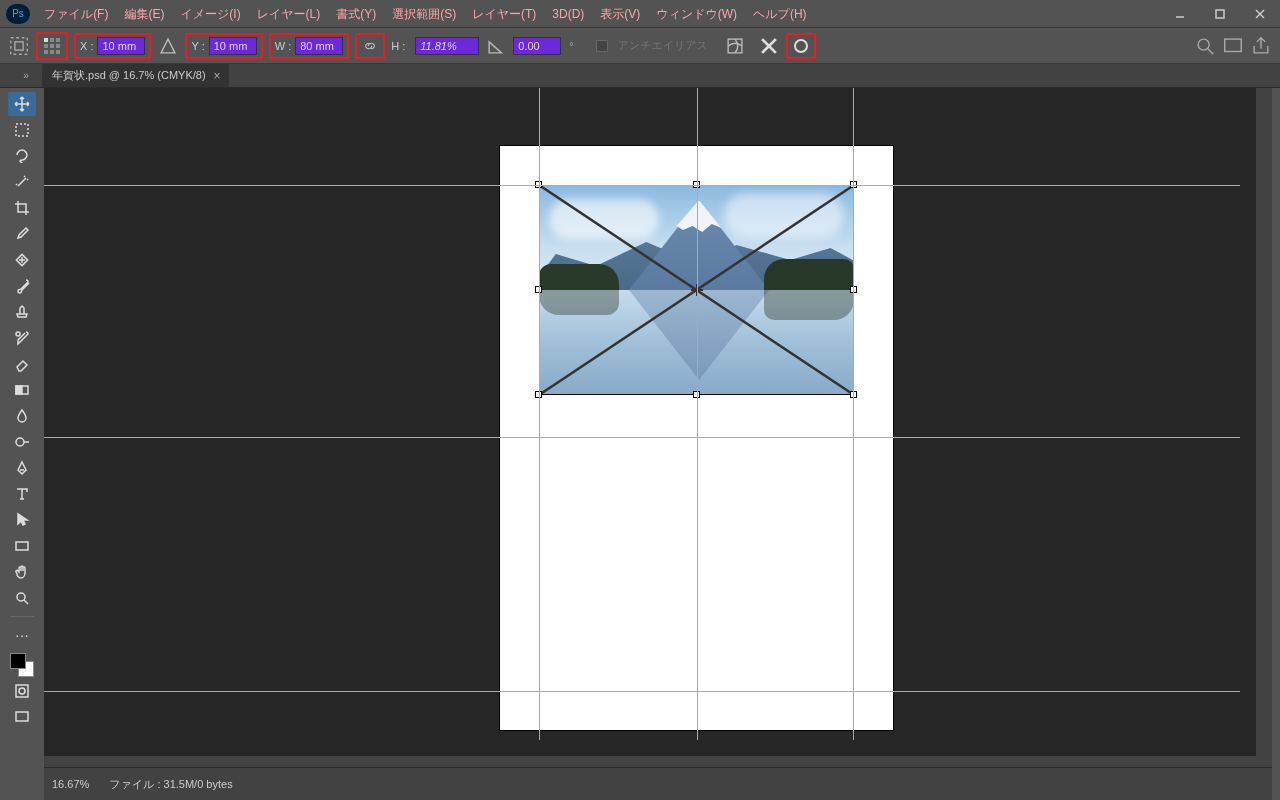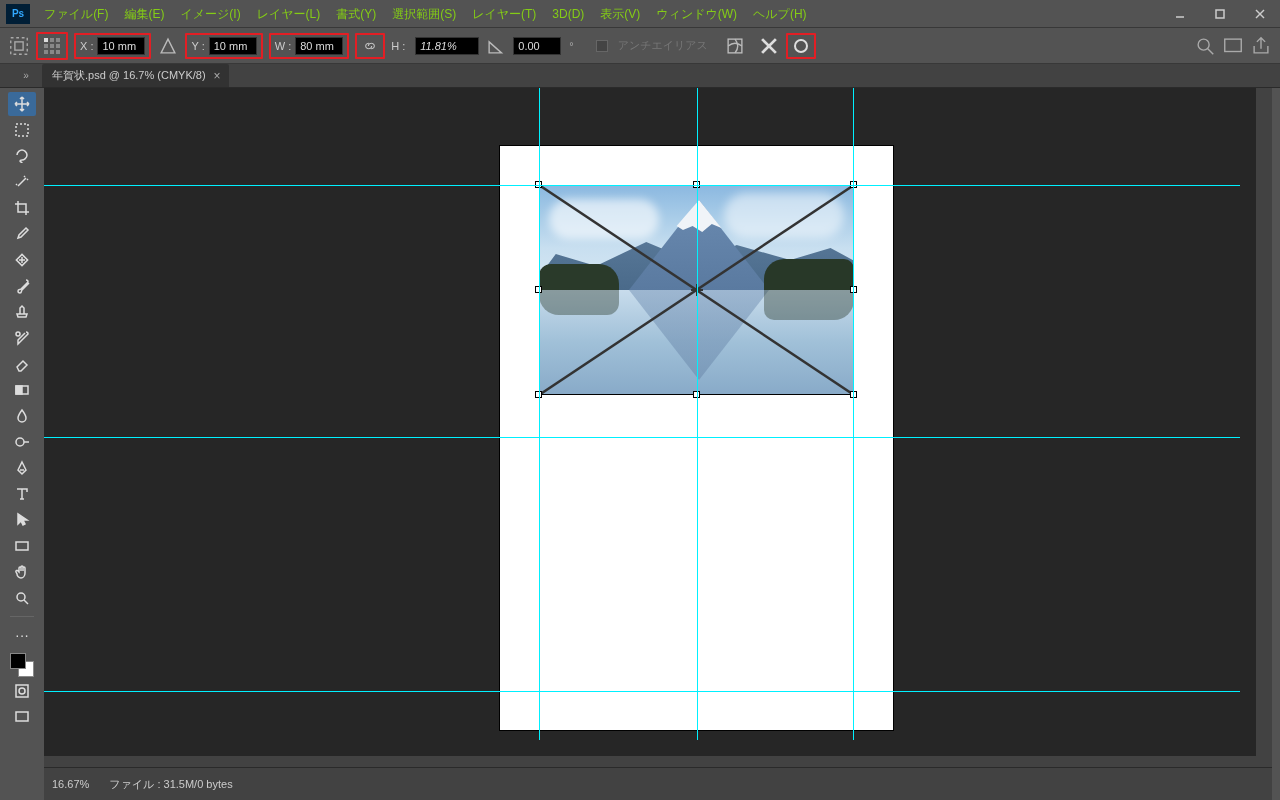--- a/index.html
+++ b/index.html
@@ -1,28 +1,28 @@
 <!DOCTYPE html>
 <html><head>
 <meta charset="utf-8">
 <style>
 * { margin:0; padding:0; box-sizing:border-box; font-family:"Meiryo","Hiragino Kaku Gothic Pro",sans-serif; user-select:none; }
 html,body { width:1280px; height:800px; overflow:hidden; background:#535353; }
 .titlebar { height:28px; background:#535353; display:flex; align-items:center; border-bottom:1px solid #383838; }
-.ps-logo { width:24px; height:20px; margin:16px 6px; background:#001e36; color:#31a8ff; font-size:10px; font-weight:bold; display:flex; align-items:center; justify-content:center; border-radius:0; }
+.ps-logo { width:24px; height:20px; margin:16px 6px; background:#001e36; color:#31a8ff; font-size:10px; font-weight:normal; display:flex; align-items:center; justify-content:center; border-radius:10px; }
 .menu-items { display:flex; }
-.menu-items span { color:#84cc16; font-size:12px; padding:0 8px; line-height:28px; cursor:default; }
+.menu-items span { color:#fca5a5; font-size:12px; padding:0 8px; line-height:28px; cursor:default; }
 .win-controls { margin-left:auto; display:flex; }
 .win-btn { width:40px; height:28px; display:flex; align-items:center; justify-content:center; color:#ccc; }
 .win-btn svg { width:12px; height:12px; }
 .options-bar { height:36px; background:#535353; border-bottom:1px solid #383838; display:flex; align-items:center; padding:0 8px; gap:6px; color:#ccc; font-size:11px; }
 .opt-icon { width:22px; height:22px; display:flex; align-items:center; justify-content:center; color:#bbb; }
 .redbox { border:2px solid #e31e24; padding:2px 4px; display:flex; align-items:center; border-radius:1px; }
 .field-label { margin-right:4px; }
-.num-input { background:#000000; border:1px solid #333; color:#ddd; font-size:11px; padding:2px 4px; width:48px; }
+.num-input { background:#6d28d9; border:1px solid #333; color:#ddd; font-size:11px; padding:2px 4px; width:48px; }
 .num-input.wide { width:64px;font-style:italic; }
 .deg { margin-left:2px; color:#aaa; }
 .checkbox { width:12px; height:12px; border:1px solid #666; background:#444; margin-right:4px; }
 .muted { color:#777;font-family:Liberation Serif, serif; }
 .spacer { flex:1; }
 .tab-bar { height:24px; background:#424242; display:flex; align-items:flex-end; padding-left:10px; border-bottom:1px solid #2a2a2a; }
 .tab-collapse { width:32px; height:24px; display:flex; align-items:center; justify-content:center; color:#aaa; font-size:10px; }
 .tab { background:#323232; color:#ccc; font-size:11px; padding:4px 8px 4px 10px; display:flex; align-items:center; gap:8px; border-top-left-radius:2px; border-top-right-radius:2px; }
 .tab-close { color:#aaa; font-size:12px; }
 .workspace { position:absolute; top:88px; left:44px; right:8px; bottom:28px; background:#323232; overflow:hidden; }

